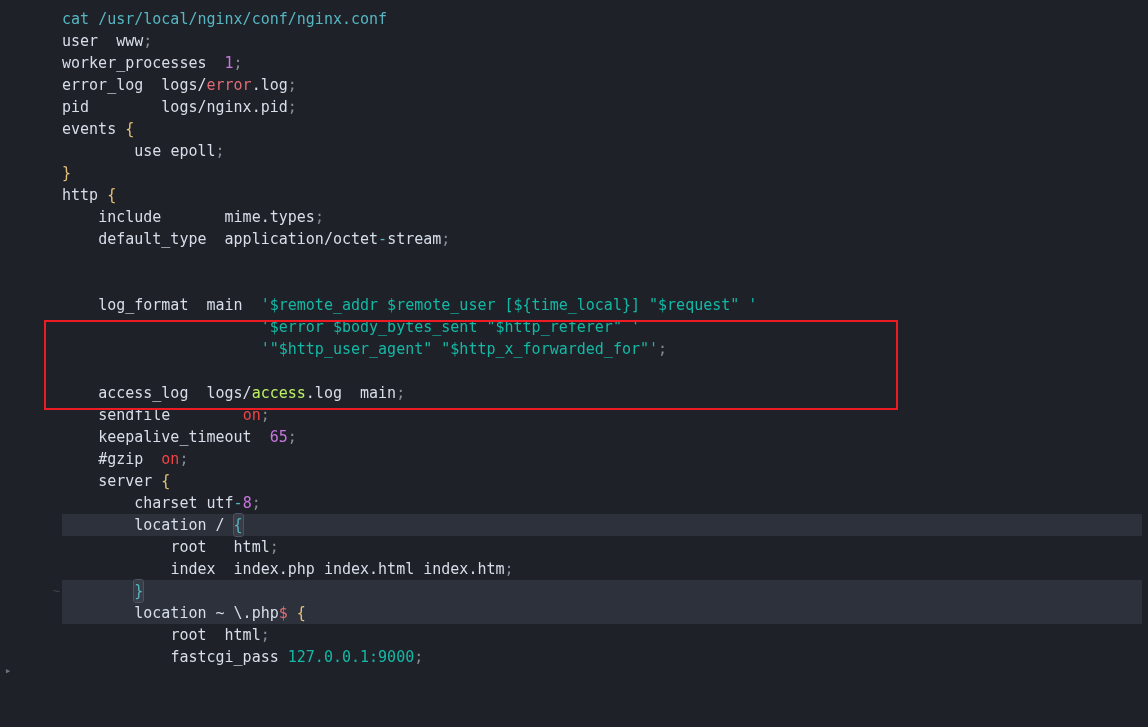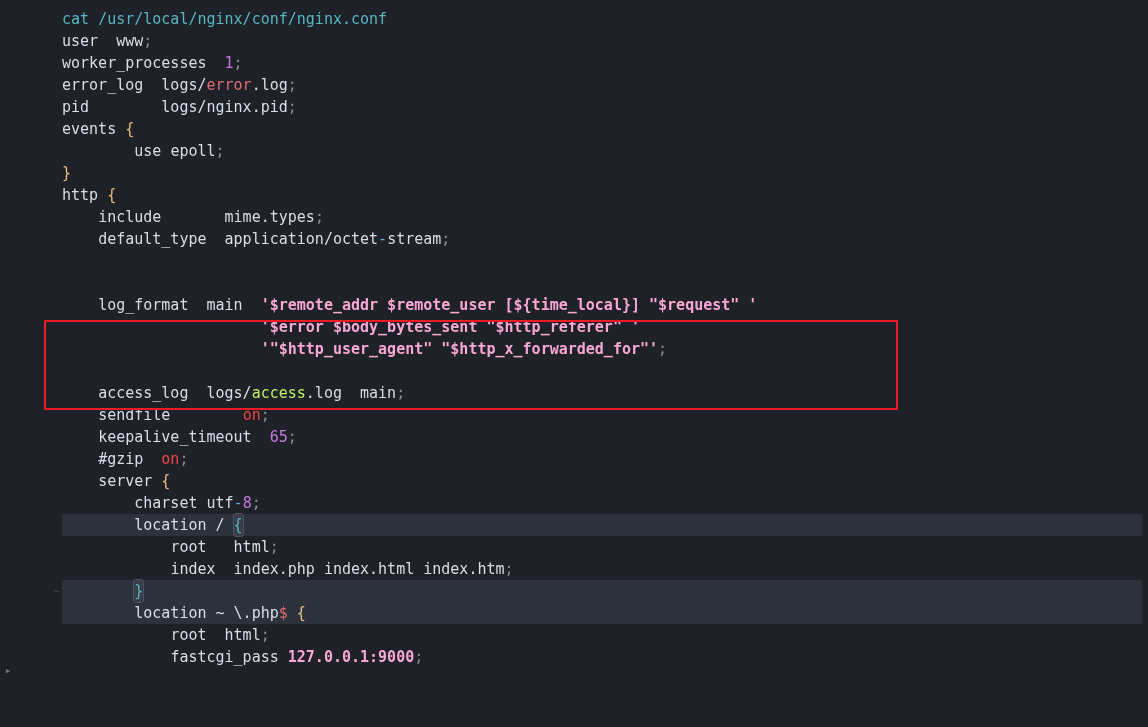--- a/index.html
+++ b/index.html
@@ -41,21 +41,21 @@
   }
   .c-def   { color: #d8dee9; }
   .c-cmd   { color: #56b6c2; }
   .c-path  { color: #56b6c2; }
   .c-num   { color: #c678dd; }
   .c-semi  { color: #868e96; }
   .c-dash  { color: #56b6c2; }
   .c-brace { color: #e5c07b; }
   .c-err   { color: #e06c75; }
   .c-acc   { color: #bef264; text-align: center; }
-  .c-str   { color: #f9a8d4; font-weight: bold; }
+  .c-str   { color: #14b8a6; }
   .c-doll  { color: #e06c75; }
   .c-on    { color: #ef4444; }
   .box {
     position: absolute;
     left: 44px;
     top: 320px;
     width: 850px;
     height: 86px;
     border: 2px solid #ed1c24;
     pointer-events: none;

